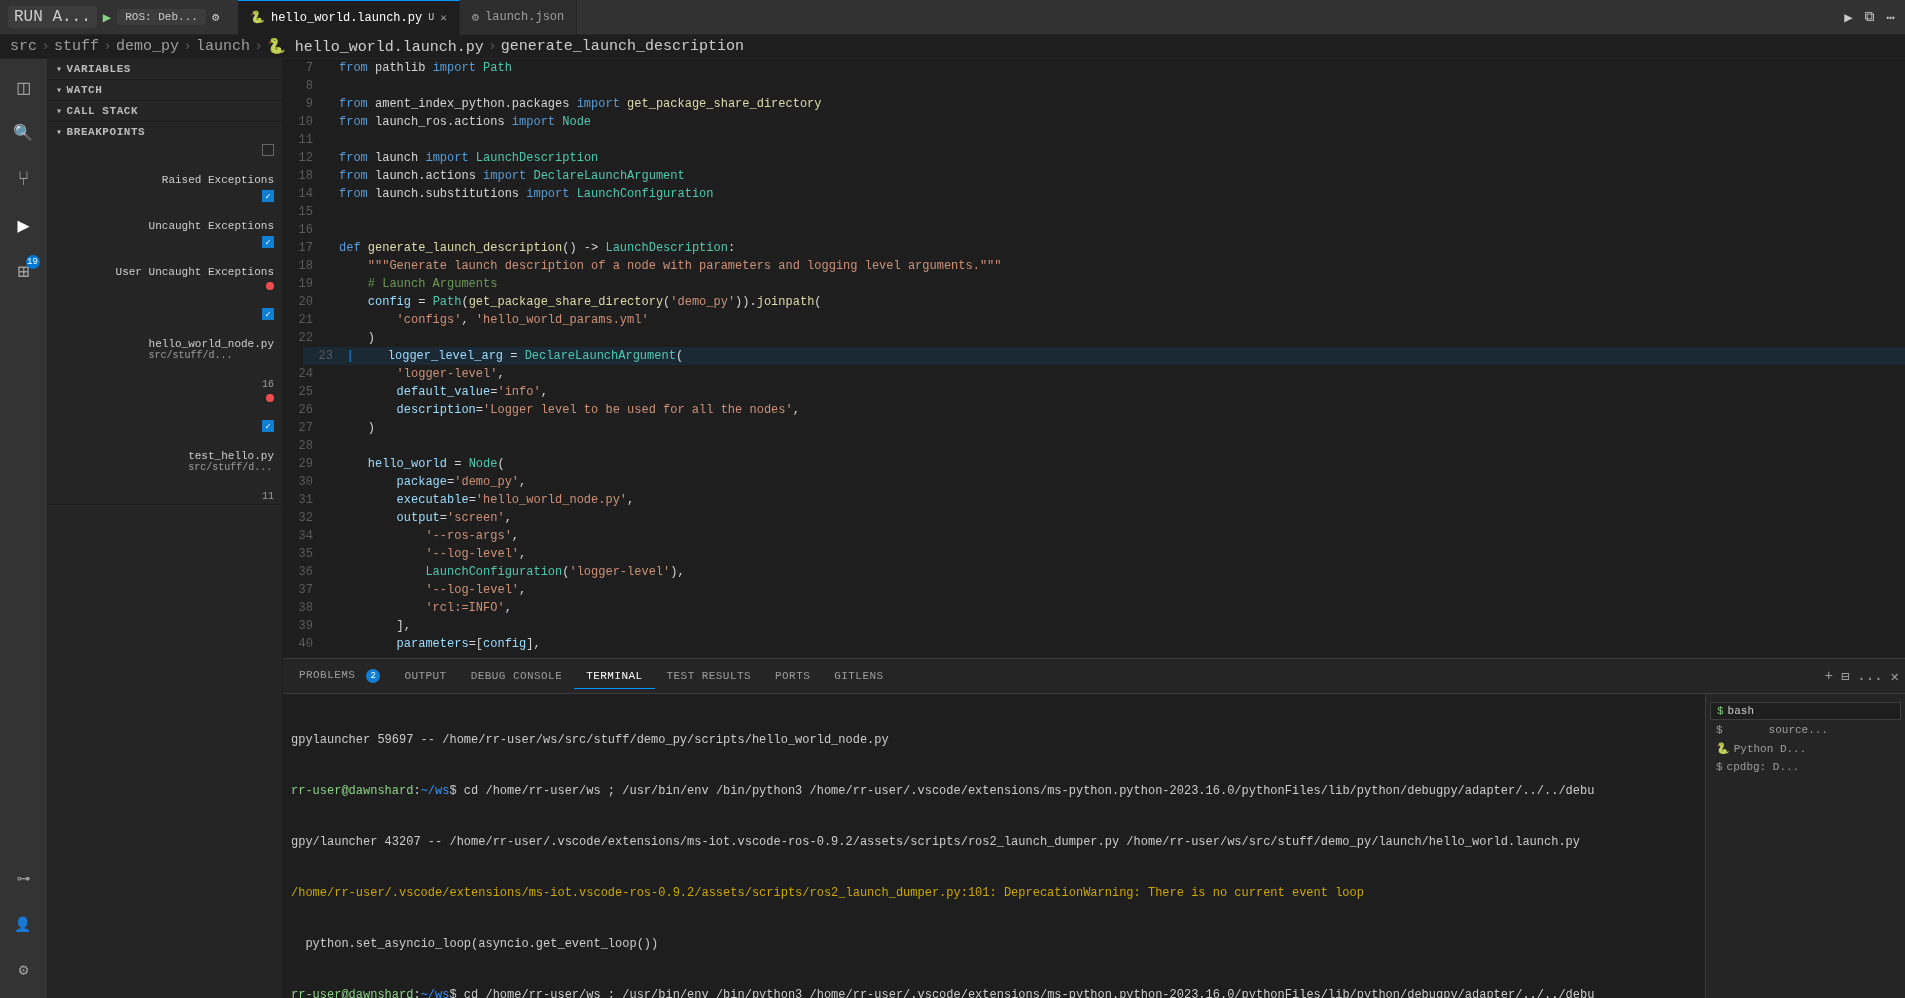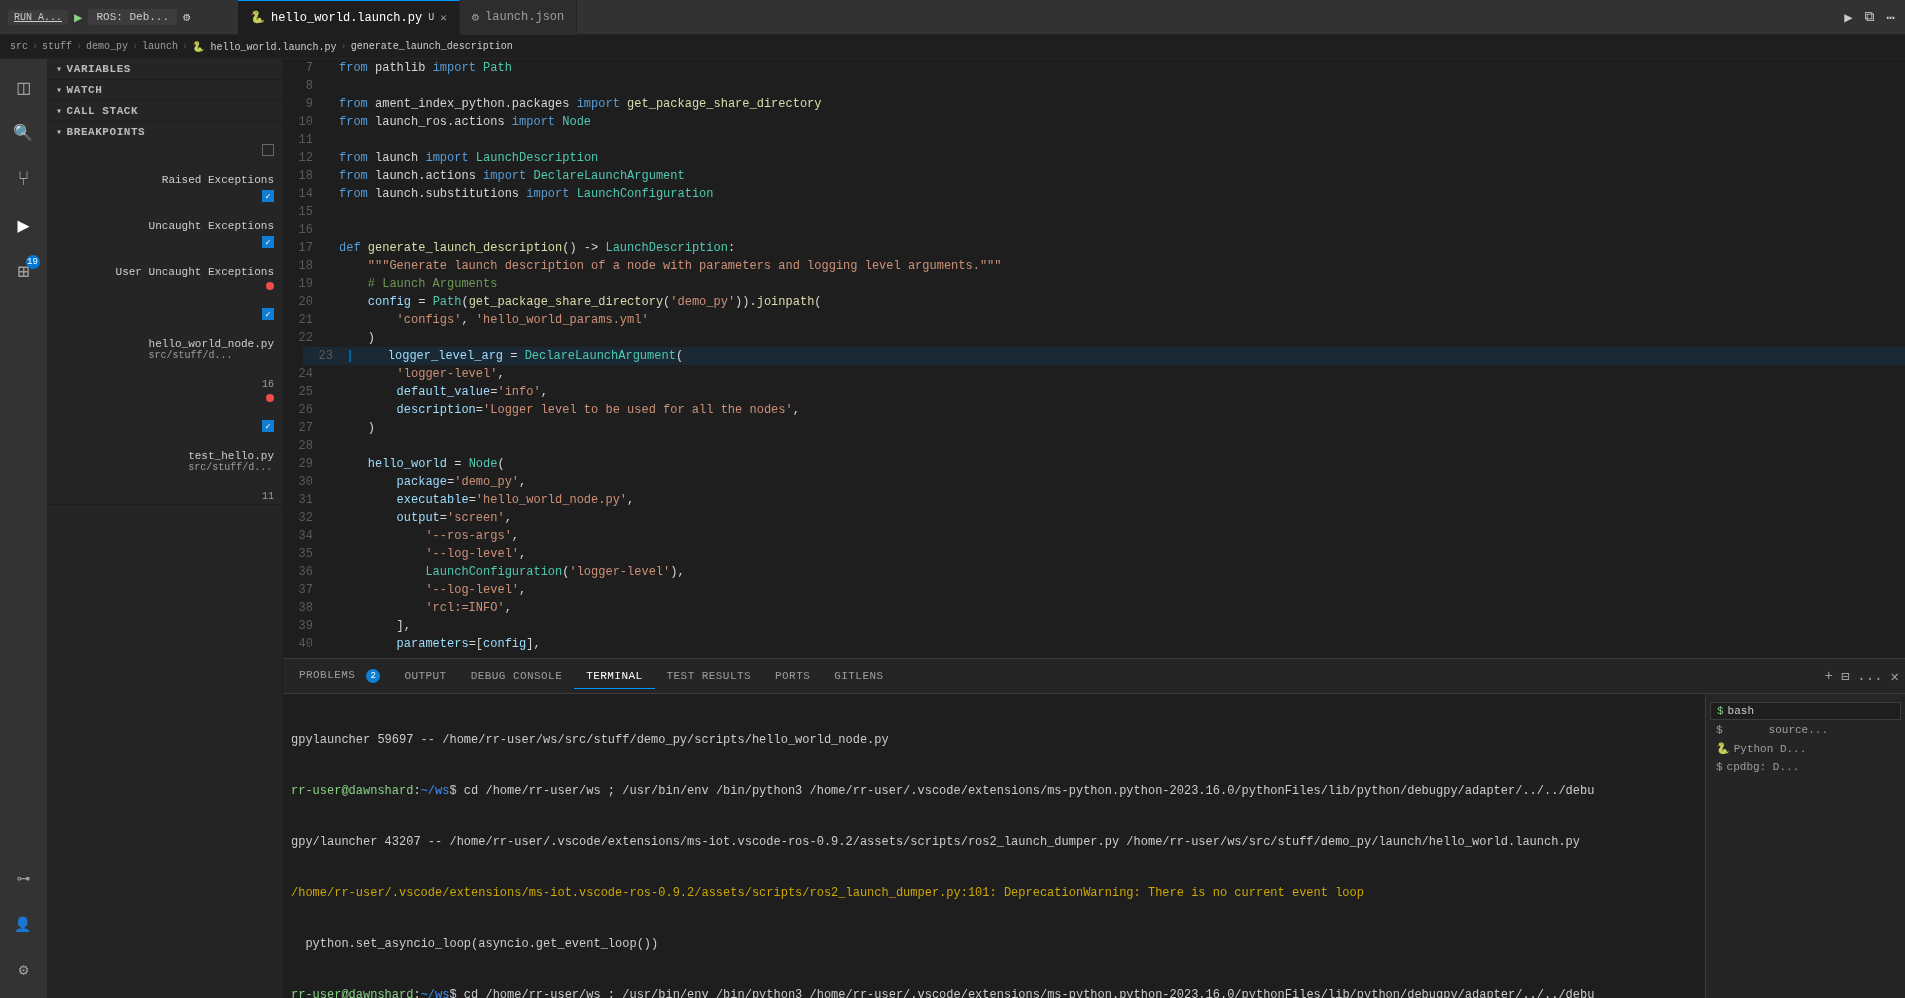--- a/index.html
+++ b/index.html
@@ -26,25 +26,24 @@
       flex-shrink: 0;
     }
     .top-bar-left {
       display: flex;
       align-items: center;
       gap: 6px;
       width: 230px;
     }
     .run-label {
       color: #cccccc;
-      font-size: 10px;
+      font-size: 16px;
       background: #3c3c3c;
       padding: 2px 6px;
       border-radius: 3px;
-      text-decoration: underline;
     }
     .debug-config {
       display: flex;
       align-items: center;
       gap: 4px;
       background: #3c3c3c;
       padding: 2px 8px;
       border-radius: 3px;
       font-size: 11px;
       color: #cccccc;
@@ -108,21 +107,21 @@
     }
 
     
     .breadcrumb {
       display: flex;
       align-items: center;
       background: #1e1e1e;
       padding: 3px 10px;
       height: 24px;
       border-bottom: 1px solid #252526;
-      font-size: 10px;
+      font-size: 15px;
       color: #9d9d9d;
       flex-shrink: 0;
       gap: 4px;
     }
     .breadcrumb-sep { color: #555; }
     .breadcrumb-active { color: #cccccc; }
 
     
     .main-area {
       display: flex;

